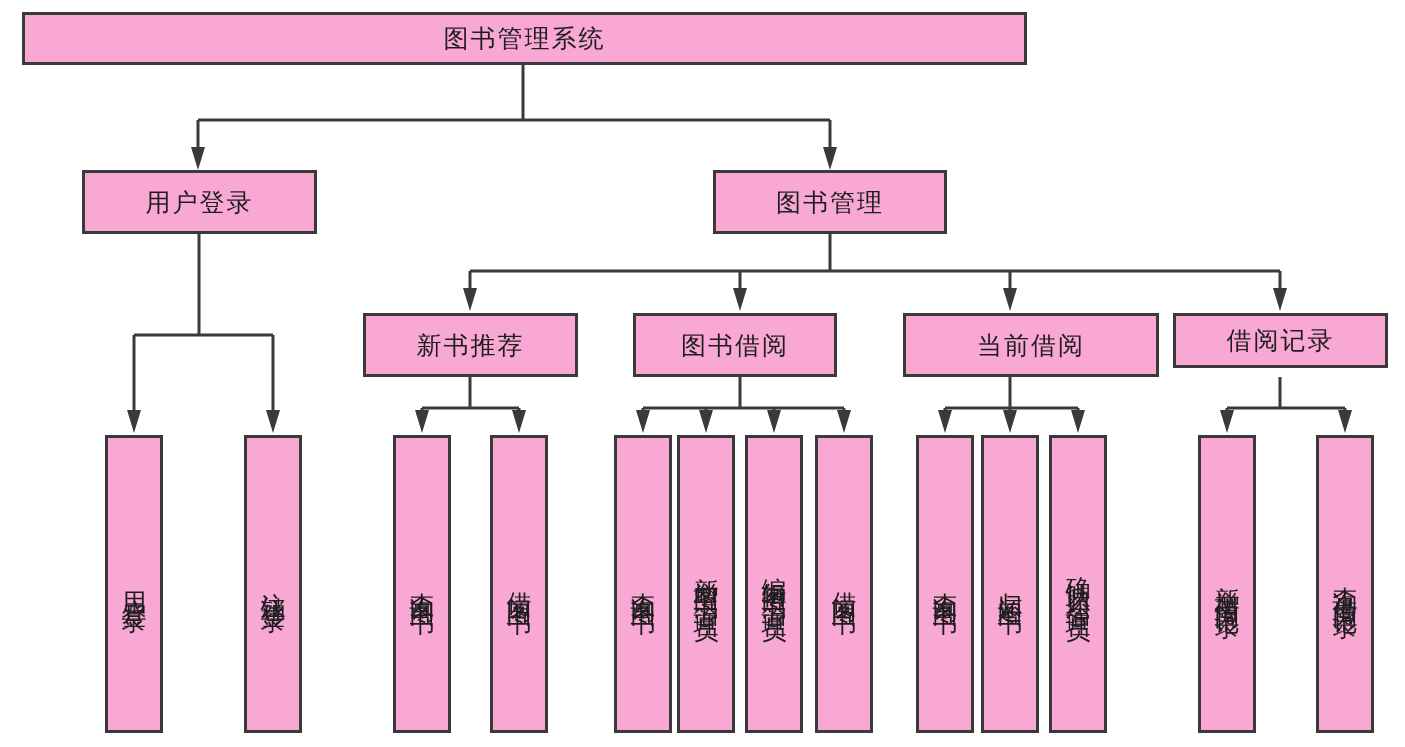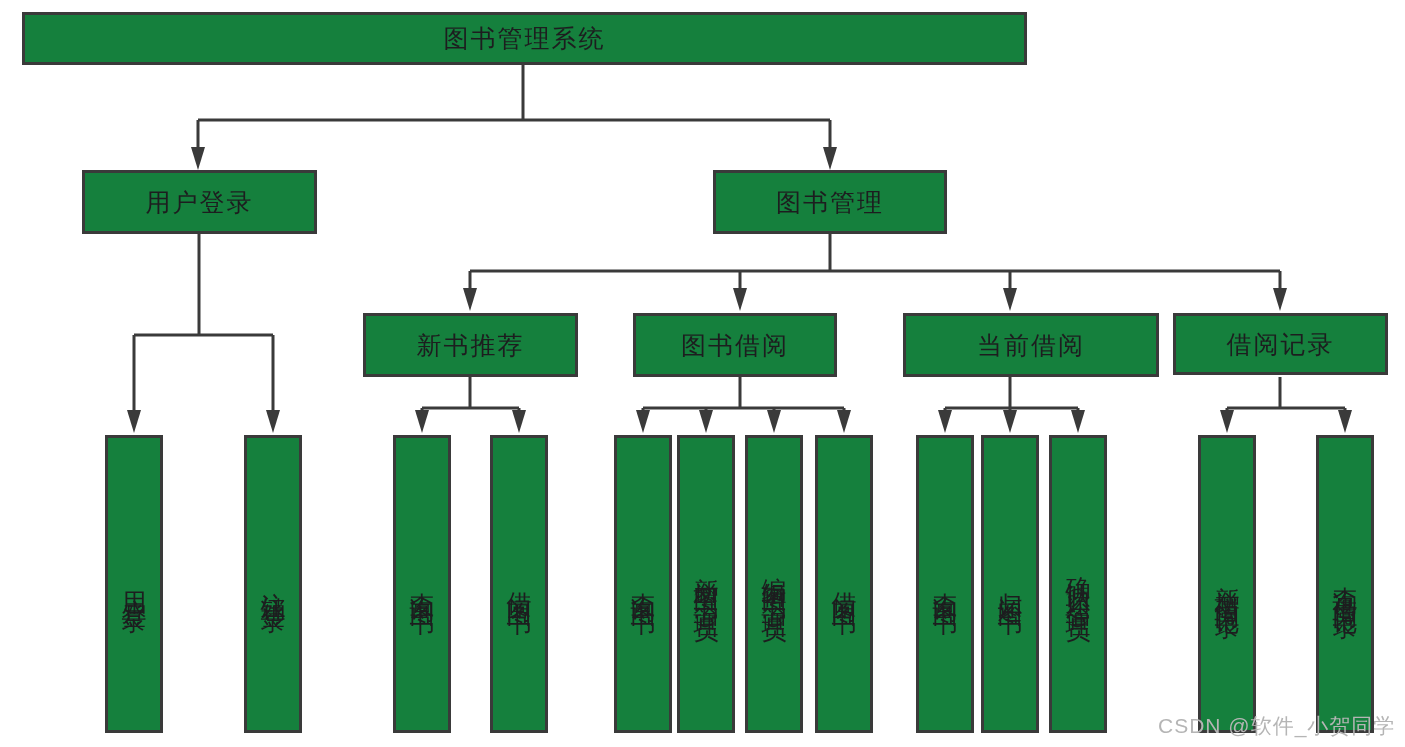--- a/index.html
+++ b/index.html
@@ -3,21 +3,21 @@
 <meta charset="utf-8">
 <style>
   html,body{margin:0;padding:0;background:#ffffff;}
   .stage{
     position:relative;width:1405px;height:747px;background:#ffffff;
     font-family:"Liberation Sans","DejaVu Sans",sans-serif;overflow:hidden;
   }
   svg.connectors{position:absolute;left:0;top:0;width:1405px;height:747px;z-index:1;}
   .node{
     position:absolute;box-sizing:border-box;z-index:2;
-    border:3px solid #3a3a3a;background:#15803d;color:#1d1d1f;
+    border:3px solid #3a3a3a;background:#f9a8d4;color:#1d1d1f;
     display:flex;align-items:center;justify-content:center;
     font-size:25px;line-height:1;
   }
   .node.h{letter-spacing:2px;}
   .node.v{
     writing-mode:vertical-rl;text-orientation:mixed;
     letter-spacing:6px;font-size:25px;
   }
   .watermark{
     position:absolute;left:1158px;top:712px;z-index:5;
@@ -70,34 +70,33 @@
   </svg>
 
   <div class="node h" style="left:22px;top:12px;width:1005px;height:53px">图书管理系统</div>
 
   <div class="node h" style="left:82px;top:170px;width:235px;height:64px">用户登录</div>
   <div class="node h" style="left:713px;top:170px;width:234px;height:64px">图书管理</div>
 
   <div class="node h" style="left:363px;top:313px;width:215px;height:64px">新书推荐</div>
   <div class="node h" style="left:633px;top:313px;width:204px;height:64px">图书借阅</div>
   <div class="node h" style="left:903px;top:313px;width:256px;height:64px">当前借阅</div>
-  <div class="node h" style="left:1173px;top:313px;width:215px;height:62px">借阅记录</div>
+  <div class="node h" style="left:1173px;top:313px;width:215px;height:55px">借阅记录</div>
 
   <div class="node v" style="left:105px;top:435px;width:58px;height:298px">用户登录</div>
   <div class="node v" style="left:244px;top:435px;width:58px;height:298px">注销登录</div>
 
   <div class="node v" style="left:393px;top:435px;width:58px;height:298px">查询图书</div>
   <div class="node v" style="left:490px;top:435px;width:58px;height:298px">借阅图书</div>
 
   <div class="node v" style="left:614px;top:435px;width:58px;height:298px">查询图书</div>
   <div class="node v" style="left:677px;top:435px;width:58px;height:298px">新增图书（管理员）</div>
   <div class="node v" style="left:745px;top:435px;width:58px;height:298px">编辑图书（管理员）</div>
   <div class="node v" style="left:815px;top:435px;width:58px;height:298px">借阅图书</div>
 
   <div class="node v" style="left:916px;top:435px;width:58px;height:298px">查询图书</div>
   <div class="node v" style="left:981px;top:435px;width:58px;height:298px">归还图书</div>
   <div class="node v" style="left:1049px;top:435px;width:58px;height:298px">确认归还（管理员）</div>
 
   <div class="node v" style="left:1198px;top:435px;width:58px;height:298px">新增借阅记录</div>
   <div class="node v" style="left:1316px;top:435px;width:58px;height:298px">查询借阅记录</div>
 
-  <div class="watermark">CSDN @软件_小贺同学</div>
 </div>
 
 </body></html>

